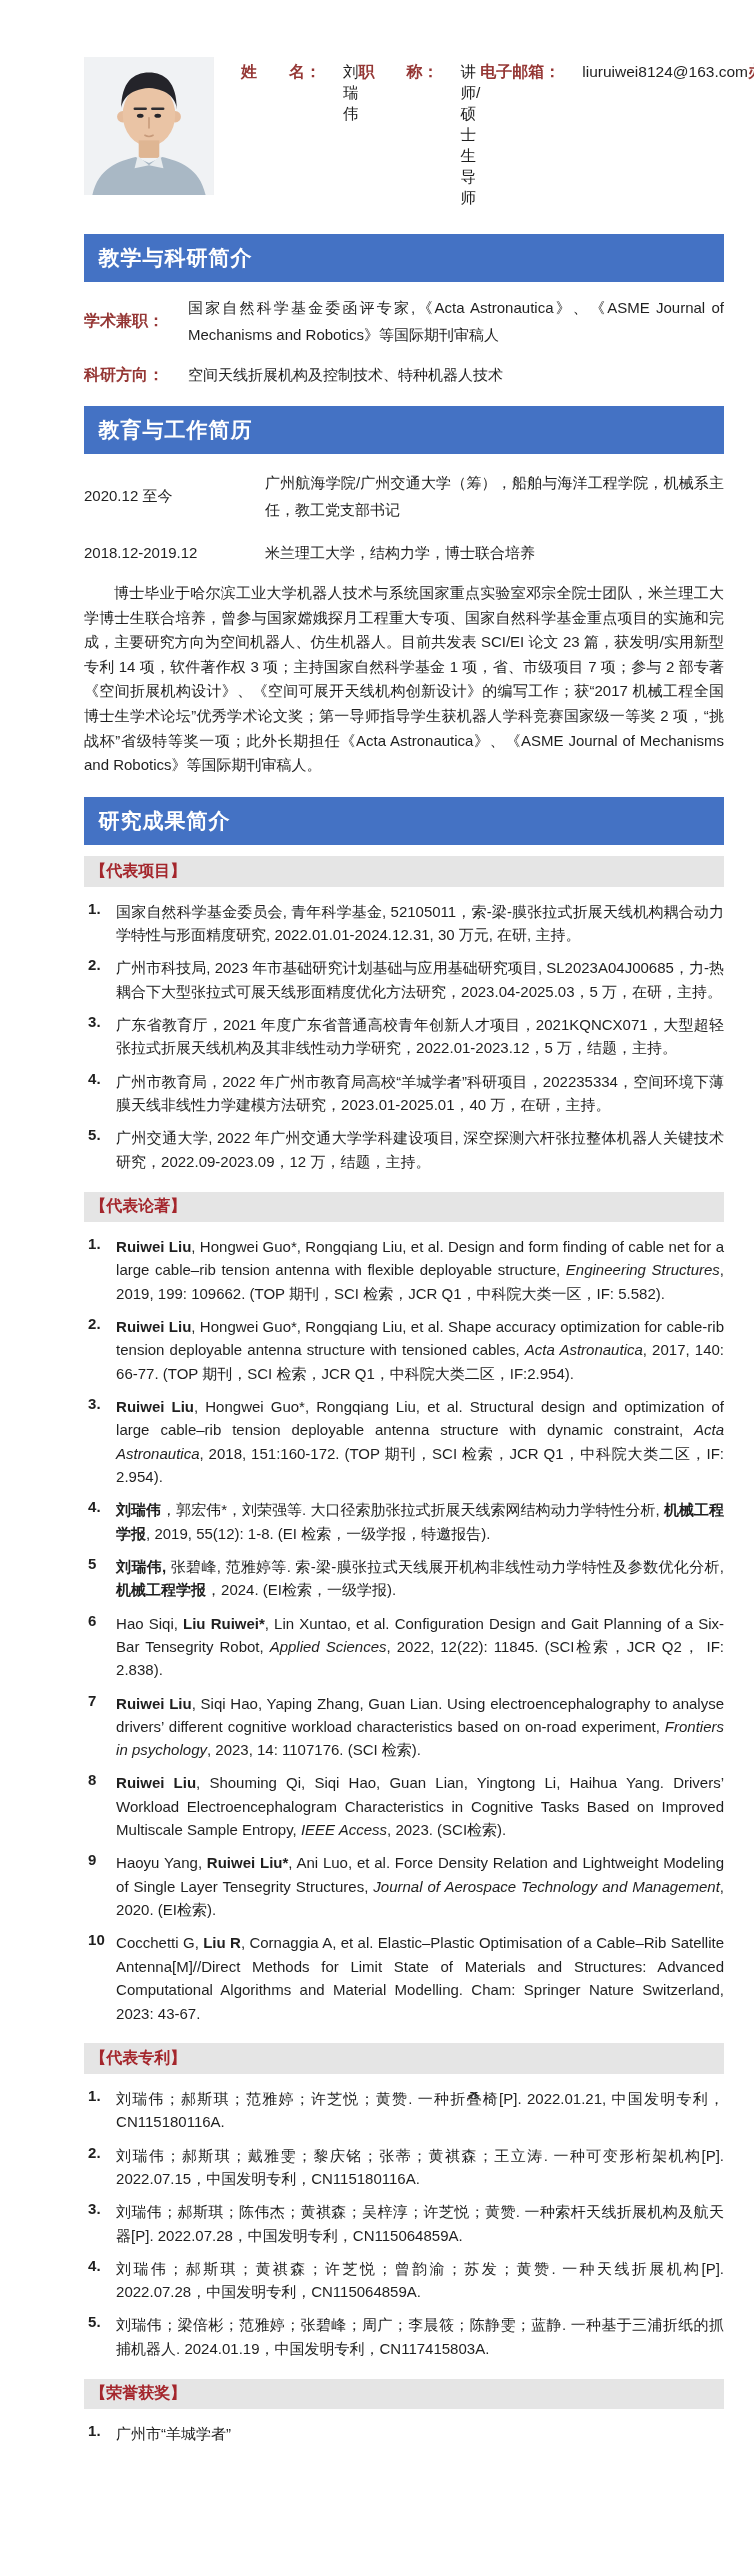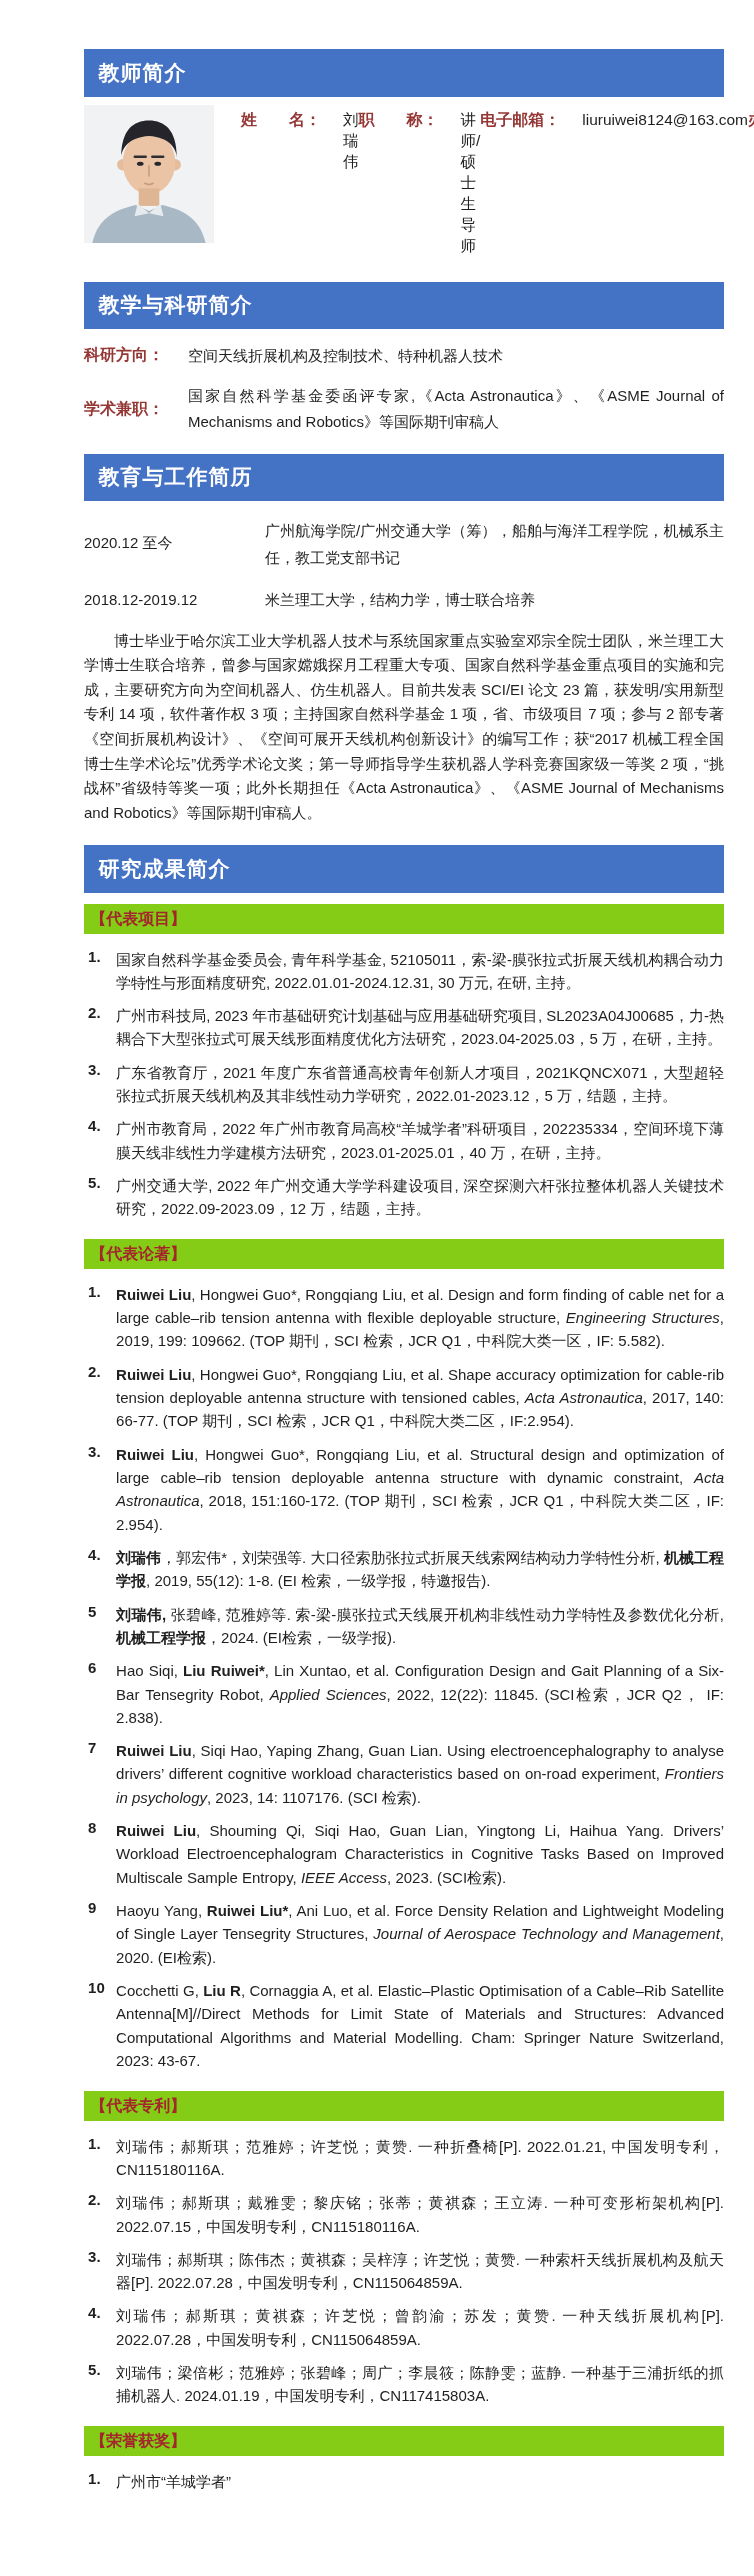--- a/index.html
+++ b/index.html
@@ -32,39 +32,36 @@
   .kv-value { flex:1; font-size:15px; line-height:1.78; text-align:justify; }
 
   
   .edu { margin:7.2px 0 15.5px; }
   .edu-row { display:flex; align-items:center; margin:15.5px 0;gap:31px; }
   .edu-date { width:150px; flex:none; font-size:15px; }
   .edu-detail { flex:1; font-size:15px; line-height:1.8; text-align:justify; }
 
   .achv { font-size:15px; line-height:1.64; text-align:justify; text-indent:2em; margin:15.5px 0 19.6px; }
 
-  .subhead { background:#84cc16; padding:4.6px 0 4.6px 6.2px; margin:11.3px 0 13.4px; }
+  .subhead { background:#e5e5e5; padding:4.6px 0 4.6px 6.2px; margin:11.3px 0 13.4px; }
   .subhead-label { color:#a4262c; font-weight:bold; font-size:16px; }
 
   .ilist { margin:0 0 18.5px; }
   .num-item { display:flex; margin:9.8px 0; padding-left:4.1px; }
   .num { width:28px; flex:none; font-weight:bold; font-size:15px; }
   .itext { flex:1; font-size:15px; line-height:1.56; text-align:justify; }
   .itext i { font-style:italic; }
   .itext b { font-weight:bold; }
   .awards .num-item { margin:6.7px 0; }
 </style>
 </head>
 <body>
 
 <div class="page">
 
-  <div class="sec-bar">
-    <span>教师简介</span>
-  </div>
 
   <div class="profile">
     <div class="photo">
       <svg viewBox="0 0 252 268" width="130" height="138" xmlns="http://www.w3.org/2000/svg">
         <rect width="252" height="268" fill="#f3f4f6"></rect>
         <rect width="252" height="268" fill="#eef0f2" opacity="0.5"></rect>
 
         <circle cx="75" cy="116" r="11" fill="#e5bc9c"></circle>
         <circle cx="177" cy="116" r="11" fill="#e5bc9c"></circle>
 
@@ -117,27 +114,27 @@
       </div>
   </div>
 
   <div class="sec-bar">
     <span>教学与科研简介</span>
   </div>
   <div class="kv">
 
 
       <div class="kv-row">
+        <span class="kv-label">学术兼职：</span>
+        <span class="kv-value">国家自然科学基金委函评专家,《Acta Astronautica》、《ASME Journal of Mechanisms and Robotics》等国际期刊审稿人</span>
+      </div>
+
+      <div class="kv-row">
         <span class="kv-label">科研方向：</span>
         <span class="kv-value">空间天线折展机构及控制技术、特种机器人技术</span>
-      </div>
-
-      <div class="kv-row">
-        <span class="kv-label">学术兼职：</span>
-        <span class="kv-value">国家自然科学基金委函评专家,《Acta Astronautica》、《ASME Journal of Mechanisms and Robotics》等国际期刊审稿人</span>
       </div>
     </div>
 
   <div class="sec-bar">
     <span>教育与工作简历</span>
   </div>
   <div class="edu">
 
       <div class="edu-row">
         <span class="edu-date">2020.12 至今</span>

